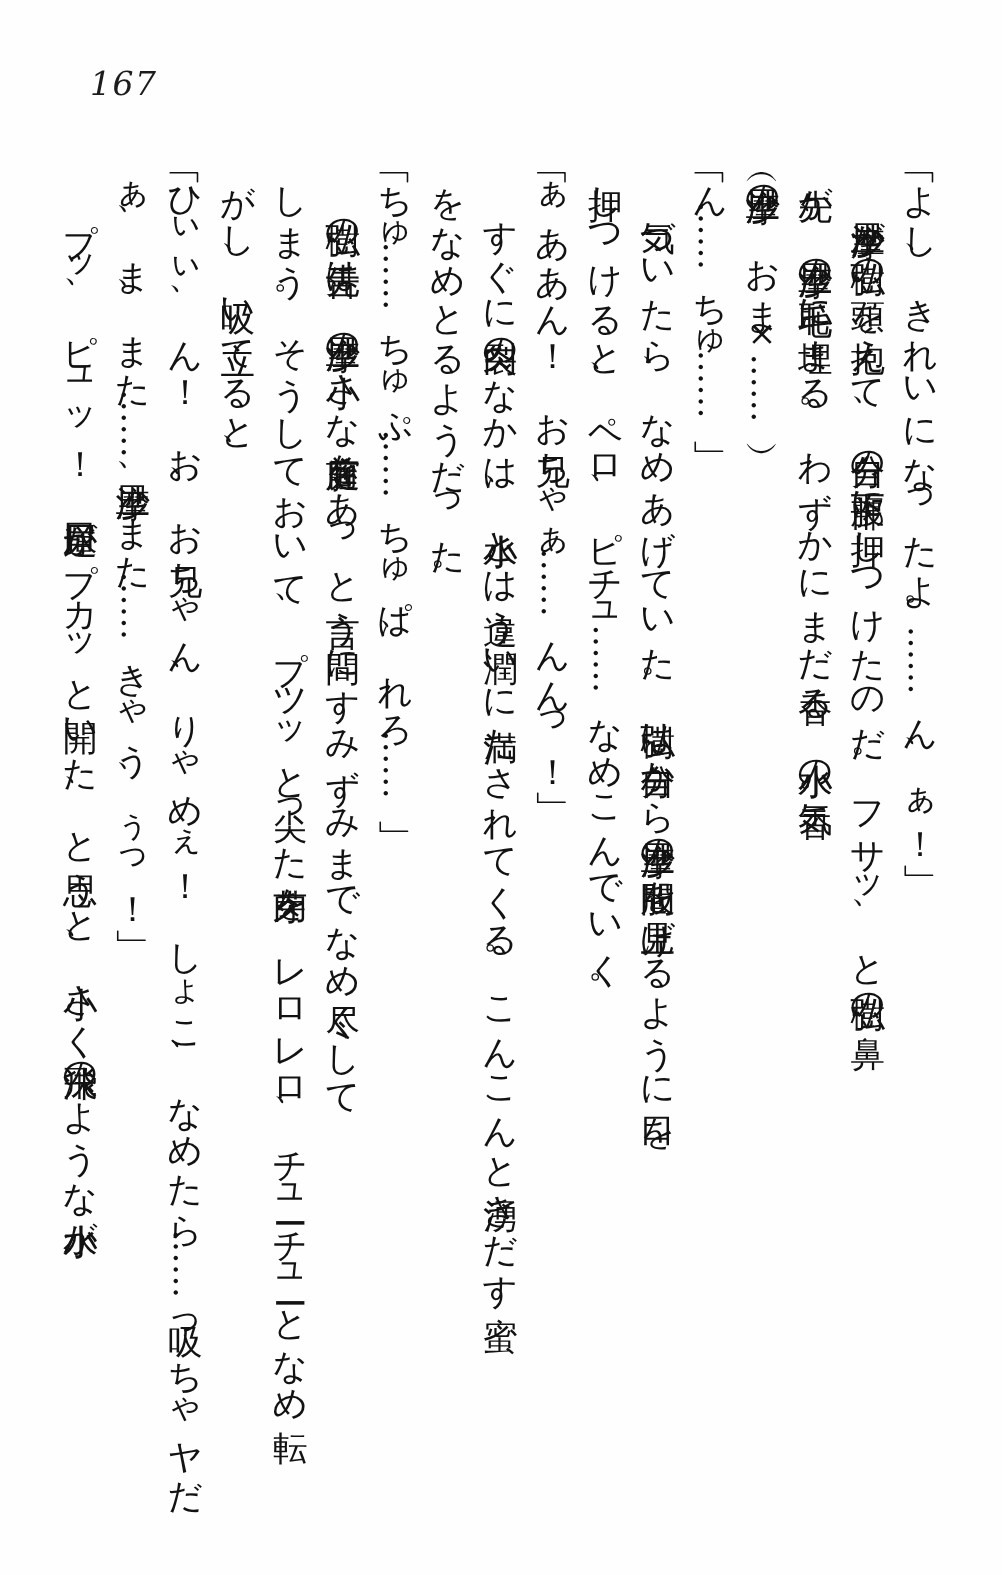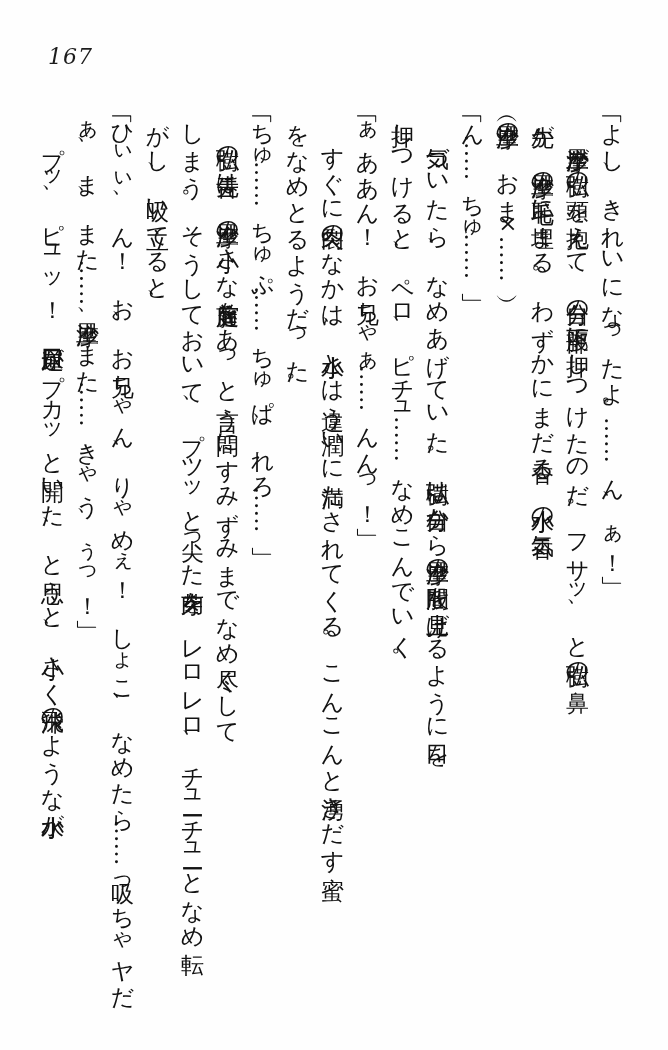--- a/index.html
+++ b/index.html
@@ -10,21 +10,21 @@
     width: 668px;
     height: 1050px;
     position: relative;
     background: #fefefe;
     font-family: "DejaVu Serif", "Liberation Serif", serif;
     overflow: hidden;
   }
   .page-number {
     position: absolute;
     top: 44px;
-    left: 48px;
+    left: 60px;
     font-size: 22px;
     font-style: italic;
     color: #1c1c1c;
     letter-spacing: 1px;
   }
   .text-block {
     position: absolute;
     top: 108px;
     left: 30px;
     width: 600px;

